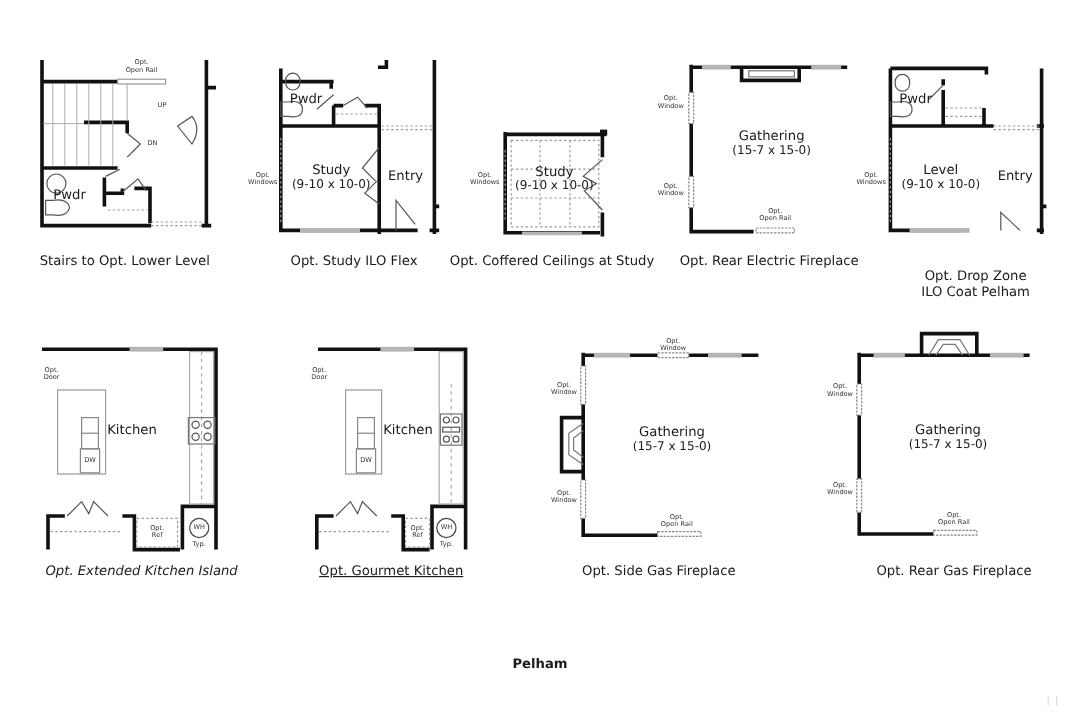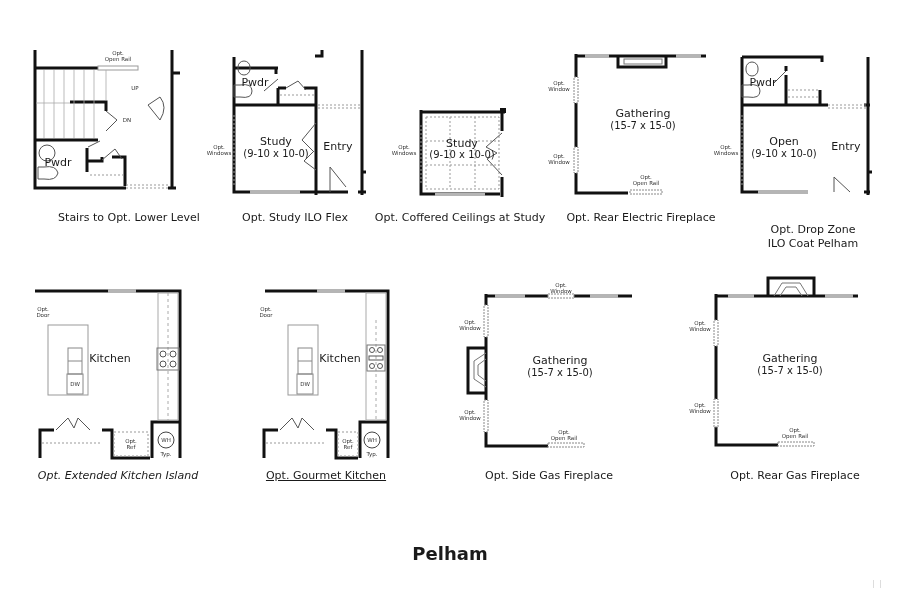--- a/index.html
+++ b/index.html
@@ -4,21 +4,21 @@
 <style>
   html,body{margin:0;padding:0;background:#ffffff;}
   body{width:900px;height:600px;position:relative;overflow:hidden;font-family:"DejaVu Sans",sans-serif;color:#1a1a1a;}
   .plan{position:absolute;}
   .plan svg{position:absolute;left:0;top:0;overflow:visible;}
   .caption{position:absolute;font-size:11px;text-align:center;white-space:nowrap;color:#1a1a1a;transform:translateX(-50%);line-height:14px;}
   .lbl{position:absolute;white-space:nowrap;transform:translate(-50%,-50%);text-align:center;line-height:1.15;}
   .room{font-size:11px;font-weight:normal;}
   .room-sm{font-size:10px;}
   .tiny{font-size:5.5px;color:#333;}
-  .footer-title{position:absolute;left:450px;transform:translateX(-50%);text-align:center;font-weight:bold;font-size:18px;line-height:17px;}
+  .footer-title{position:absolute;left:450px;transform:translateX(-50%);text-align:center;font-weight:bold;font-size:11px;line-height:17px;}
   .wm{position:absolute;left:873px;top:580px;width:6px;height:8px;border-left:1px solid #ddd;border-right:1px solid #ddd;}
 </style>
 </head>
 <body>
 
 <div class="plan" style="left:30px;top:45px;width:160px;height:145px;">
   <svg width="160" height="145">
     <g stroke="#111" stroke-width="3" fill="none">
       <path d="M5 5 V143 H96"></path>
       <path d="M5 23 H68"></path>
@@ -46,21 +46,21 @@
     <line x1="60" y1="130" x2="93" y2="130" stroke="#999" stroke-dasharray="2,2"></line>
     <line x1="96" y1="140" x2="138" y2="140" stroke="#999" stroke-dasharray="2,2"></line>
     <line x1="96" y1="143" x2="138" y2="143" stroke="#999" stroke-dasharray="2,2"></line>
   </svg>
   <div class="lbl tiny" style="left:88px;top:11px;white-space:pre;">Opt.
 Open Rail</div>
   <div class="lbl tiny" style="left:105px;top:43px;">UP</div>
   <div class="lbl tiny" style="left:97px;top:75px;">DN</div>
   <div class="lbl room" style="left:28px;top:118px;">Pwdr</div>
 </div>
-<div class="caption" style="left:104px;top:211px;margin-left:25px;">Stairs to Opt. Lower Level</div>
+<div class="caption" style="left:104px;top:211px;">Stairs to Opt. Lower Level</div>
 
 <div class="plan" style="left:200px;top:45px;width:170px;height:150px;">
   <svg width="170" height="150">
     <g stroke="#111" stroke-width="3" fill="none">
       <path d="M34 12 V147 H148"></path>
       <path d="M34 23 H78 M76 23 V29"></path>
       <path d="M34 60 H116"></path>
       <path d="M78 43 V60 M78 43 H86 M104 43 H116 V150"></path>
       <path d="M115 11 H122 V5"></path>
       <path d="M162 5 V150 M158 147 H166 M162 127 H166"></path>
@@ -150,21 +150,21 @@
         <line x1="128" y1="63" x2="166" y2="63"></line>
         <line x1="88" y1="45" x2="118" y2="45"></line>
         <line x1="88" y1="52" x2="118" y2="52"></line>
       </g>
     <rect x="46" y="17" width="12" height="14" rx="6" fill="none" stroke="#555"></rect>
     <path d="M42 40 h6 q12 -2 12 6 q0 8 -12 6 h-6z" fill="none" stroke="#555"></path>
     <path d="M86 26 L74 38" stroke="#555" fill="none"></path>
     <path d="M134 147 V132 L150 147" stroke="#555" fill="none"></path>
   </svg>
   <div class="lbl room" style="left:63px;top:38px;">Pwdr</div>
-  <div class="lbl room" style="left:84px;top:97px;">Open</div>
+  <div class="lbl room" style="left:84px;top:97px;">Level</div>
   <div class="lbl room-sm" style="left:84px;top:109px;">(9-10 x 10-0)</div>
   <div class="lbl room" style="left:146px;top:102px;">Entry</div>
   <div class="lbl tiny" style="left:26px;top:105px;white-space:pre;">Opt.
 Windows</div>
 </div>
 <div class="caption" style="left:813px;top:211px;margin-top:12px;">
   <div>Opt. Drop Zone</div>
   <div>ILO Coat Pelham</div>
 </div>
 

